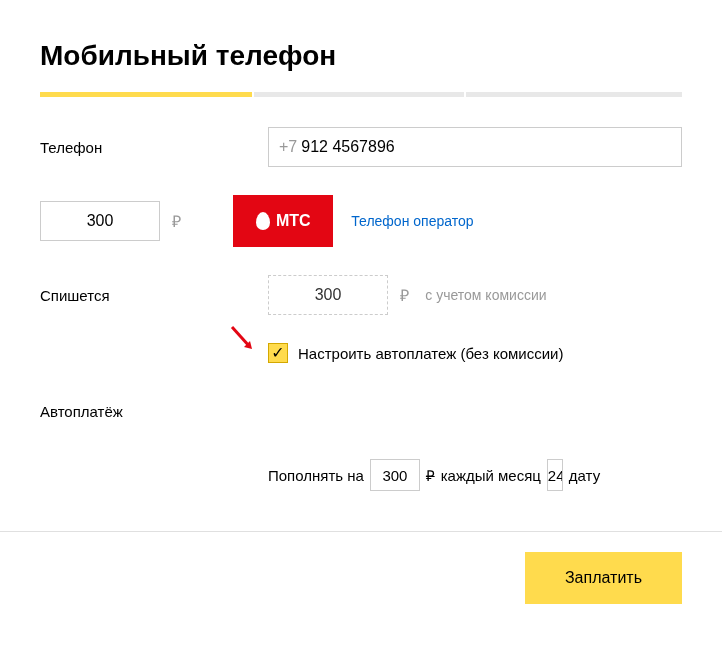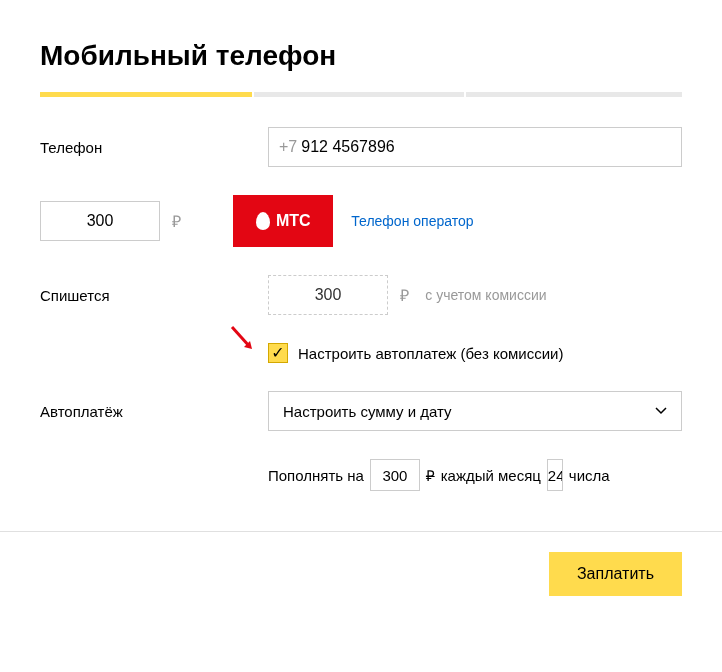--- a/index.html
+++ b/index.html
@@ -230,22 +230,22 @@
       background: #e0e0e0;
       margin: 0 -40px 20px -40px;
     }
     .footer {
       display: flex;
       justify-content: flex-end;
     }
     .pay-button {
       background: #ffdb4d;
       border: none;
-      height: 44px;
-      padding: 0 28px;
+      height: 52px;
+      padding: 0 40px;
       font-size: 16px;
       color: #000;
       cursor: pointer;
     }
   </style>
 </head>
 <body>
 
 <h1 class="page-title">Мобильный телефон</h1>
 
@@ -292,36 +292,28 @@
     <path d="M 14 22 L 22 24 L 20 16 Z" fill="#e30613"></path>
   </svg>
   <div class="checkbox">
     <span class="checkmark">✓</span>
   </div>
   <span class="checkbox-label">Настроить автоплатеж (без комиссии)</span>
 </div>
 
 <div class="form-row">
   <div class="form-label">Автоплатёж</div>
-  <div class="form-content">
-    <div class="dropdown">
-      <span class="dropdown-text">Настроить сумму и дату</span>
-      <svg class="chevron-down" viewBox="0 0 12 8">
-        <path d="M 1 1 L 6 6 L 11 1" stroke="#000" stroke-width="1.5" fill="none"></path>
-      </svg>
-    </div>
-  </div>
 </div>
 
 <div class="autopay-settings">
   <span>Пополнять на</span>
   <input class="small-input" value="300" style="">
   <span class="ruble-strike">₽</span>
   <span>каждый месяц</span>
   <input class="small-input narrow" value="24" style="">
-  <span>числа</span>
+  <span>дату</span>
 </div>
 
 <div class="divider"></div>
 
 <div class="footer">
   <button class="pay-button">Заплатить</button>
 </div>
 
 </body></html>

